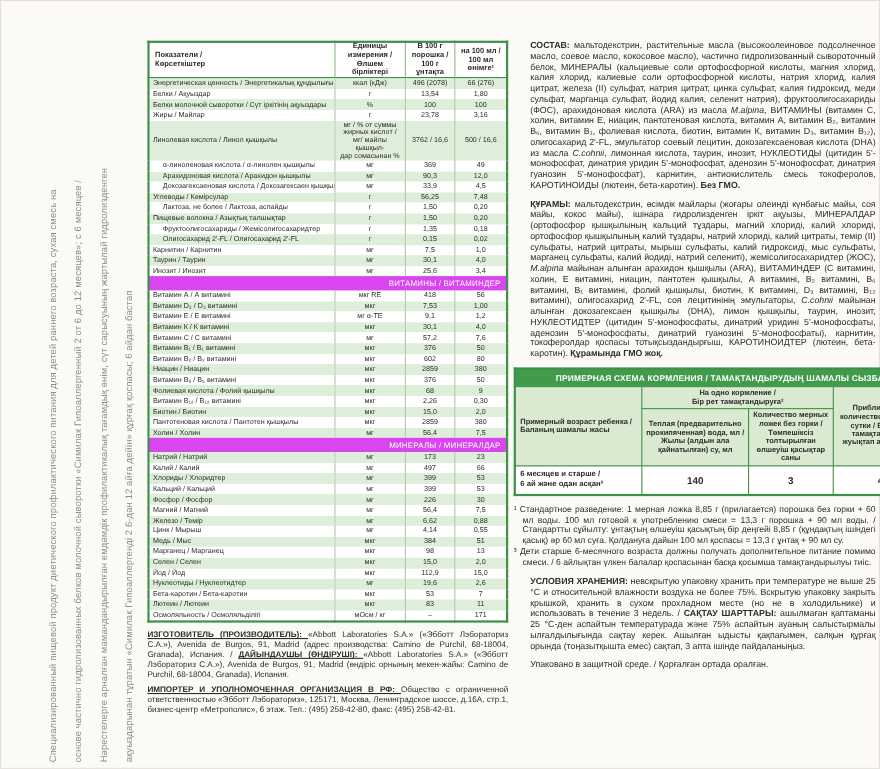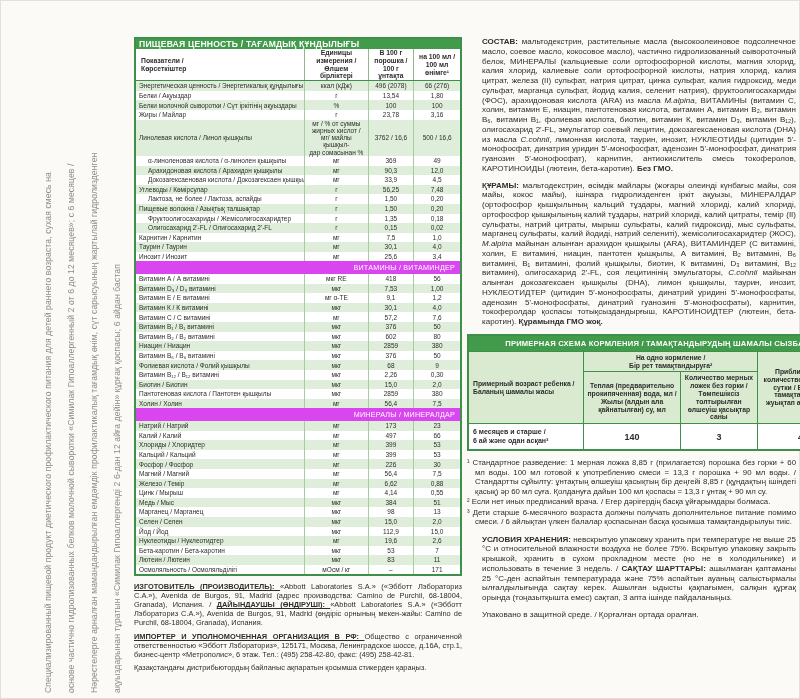--- a/index.html
+++ b/index.html
@@ -100,23 +100,20 @@
 
   <div class="main-col">
     <table class="nutri">
       <colgroup>
         <col style="width:52%">
           <col style="width:19.5%">
           <col style="width:14%">
           <col style="width:14.5%">
       </colgroup>
       <thead>
-        <tr class="nutri-title">
-          <th colspan="4">ПИЩЕВАЯ ЦЕННОСТЬ / ТАҒАМДЫҚ ҚҰНДЫЛЫҒЫ</th>
-        </tr>
         <tr class="nutri-head">
           <th class="c-label">Показатели /
 Көрсеткіштер</th>
           <th>Единицы
 измерения /
 Өлшем бірліктері</th>
           <th>В 100 г
 порошка /
 100 г ұнтақта</th>
           <th>на 100 мл /
@@ -409,21 +406,20 @@
             <td class="cell-unit">мОсм / кг</td>
             <td class="cell-val">–</td>
             <td class="cell-val">171</td>
           </tr>
         </tbody>
     </table>
 
     <div class="mfr-block">
       <p><b>ИЗГОТОВИТЕЛЬ (ПРОИЗВОДИТЕЛЬ): </b><span>«Abbott Laboratories S.A.» («Эбботт Лэбораториз С.А.»), Avenida de Burgos, 91, Madrid (адрес производства: Camino de Purchil, 68-18004, Granada), Испания. / </span><b>ДАЙЫНДАУШЫ (ӨНДІРУШІ): </b><span>«Abbott Laboratories S.A.» («Эбботт Лэбораториз С.А.»), Avenida de Burgos, 91, Madrid (өндіріс орнының мекен-жайы: Camino de Purchil, 68-18004, Granada), Испания.</span></p>
       <p><b>ИМПОРТЕР И УПОЛНОМОЧЕННАЯ ОРГАНИЗАЦИЯ В РФ: </b><span>Общество с ограниченной ответственностью «Эбботт Лэбораториз», 125171, Москва, Ленинградское шоссе, д.16А, стр.1, бизнес-центр «Метрополис», 6 этаж. Тел.: (495) 258-42-80, факс: (495) 258-42-81.</span></p>
-      <p class="kz-note">Қазақстандағы дистрибьютордың байланыс ақпаратын қосымша стикерден қараңыз.</p>
     </div>
   </div>
 
   <div class="right-col">
     <p class="para"><b>СОСТАВ: </b><span>мальтодекстрин, растительные масла (высокоолеиновое подсолнечное масло, соевое масло, кокосовое масло), частично гидролизованный сывороточный белок, МИНЕРАЛЫ (кальциевые соли ортофосфорной кислоты, магния хлорид, калия хлорид, калиевые соли ортофосфорной кислоты, натрия хлорид, калия цитрат, железа (II) сульфат, натрия цитрат, цинка сульфат, калия гидроксид, меди сульфат, марганца сульфат, йодид калия, селенит натрия), фруктоолигосахариды (ФОС), арахидоновая кислота (ARA) из масла </span><i>M.alpina</i><span>, ВИТАМИНЫ (витамин С, холин, витамин Е, ниацин, пантотеновая кислота, витамин А, витамин B₂, витамин B₆, витамин B₁, фолиевая кислота, биотин, витамин К, витамин D₃, витамин B₁₂), олигосахарид 2'-FL, эмульгатор соевый лецитин, докозагексаеновая кислота (DHA) из масла </span><i>C.cohnii</i><span>, лимонная кислота, таурин, инозит, НУКЛЕОТИДЫ (цитидин 5'-монофосфат, динатрия уридин 5'-монофосфат, аденозин 5'-монофосфат, динатрия гуанозин 5'-монофосфат), карнитин, антиокислитель смесь токоферолов, КАРОТИНОИДЫ (лютеин, бета-каротин). </span><b>Без ГМО.</b></p>
     <p class="para"><b>ҚҰРАМЫ: </b><span>мальтодекстрин, өсімдік майлары (жоғары олеинді күнбағыс майы, соя майы, кокос майы), ішінара гидролизденген іркіт ақуызы, МИНЕРАЛДАР (ортофосфор қышқылының кальций тұздары, магний хлориді, калий хлориді, ортофосфор қышқылының калий тұздары, натрий хлориді, калий цитраты, темір (II) сульфаты, натрий цитраты, мырыш сульфаты, калий гидроксиді, мыс сульфаты, марганец сульфаты, калий йодиді, натрий селениті), жемісолигосахаридтер (ЖОС), </span><i>M.alpina</i><span> майынан алынған арахидон қышқылы (ARA), ВИТАМИНДЕР (С витамині, холин, Е витамині, ниацин, пантотен қышқылы, А витамині, B₂ витамині, B₆ витамині, B₁ витамині, фолий қышқылы, биотин, К витамині, D₃ витамині, B₁₂ витамині), олигосахарид 2'-FL, соя лецитинінің эмульгаторы, </span><i>C.cohnii</i><span> майынан алынған докозагексаен қышқылы (DHA), лимон қышқылы, таурин, инозит, НУКЛЕОТИДТЕР (цитидин 5'-монофосфаты, динатрий уридині 5'-монофосфаты, аденозин 5'-монофосфаты, динатрий гуанозині 5'-монофосфаты), карнитин, токоферолдар қоспасы тотықсыздандырғыш, КАРОТИНОИДТЕР (лютеин, бета-каротин). </span><b>Құрамында ГМО жоқ.</b></p>
 
     <table class="feed">
       <colgroup>
         <col style="width:30%">
@@ -450,21 +446,20 @@
 6 ай және одан асқан³</td>
         <td class="feed-val">140</td>
         <td class="feed-val">3</td>
         <td class="feed-val">4–5</td>
       </tr>
       </tbody>
     </table>
 
     <div id="footnotes">
         <p class="footnote">¹ Стандартное разведение: 1 мерная ложка 8,85 г (прилагается) порошка без горки + 60 мл воды. 100 мл готовой к употреблению смеси = 13,3 г порошка + 90 мл воды. / Стандартты сұйылту: ұнтақтың өлшеуіш қасықтың бір деңгейі 8,85 г (құндақтың ішіндегі қасық) әр 60 мл суға. Қолдануға дайын 100 мл қоспасы = 13,3 г ұнтақ + 90 мл су.</p>
-        <p class="footnote">² Если нет иных предписаний врача. / Егер дәрігердің басқа ұйғарымдары болмаса.</p>
         <p class="footnote">³ Дети старше 6-месячного возраста должны получать дополнительное питание помимо смеси. / 6 айлықтан үлкен балалар қоспасынан басқа қосымша тамақтандырылуы тиіс.</p>
       </div>
 
     <p class="para storage"><b>УСЛОВИЯ ХРАНЕНИЯ: </b><span>невскрытую упаковку хранить при температуре не выше 25 °C и относительной влажности воздуха не более 75%. Вскрытую упаковку закрыть крышкой, хранить в сухом прохладном месте (но не в холодильнике) и использовать в течение 3 недель. / </span><b>САҚТАУ ШАРТТАРЫ: </b><span>ашылмаған қаптаманы 25 °С-ден аспайтын температурада және 75% аспайтын ауаның салыстырмалы ылғалдылығында сақтау керек. Ашылған ыдысты қақпағымен, салқын құрғақ орында (тоңазытқышта емес) сақтап, 3 апта ішінде пайдаланыңыз.</span></p>
     <p class="para packed">Упаковано в защитной среде. / Қорғалған ортада оралған.</p>
   </div>
 
 </div>
 
 </body></html>

